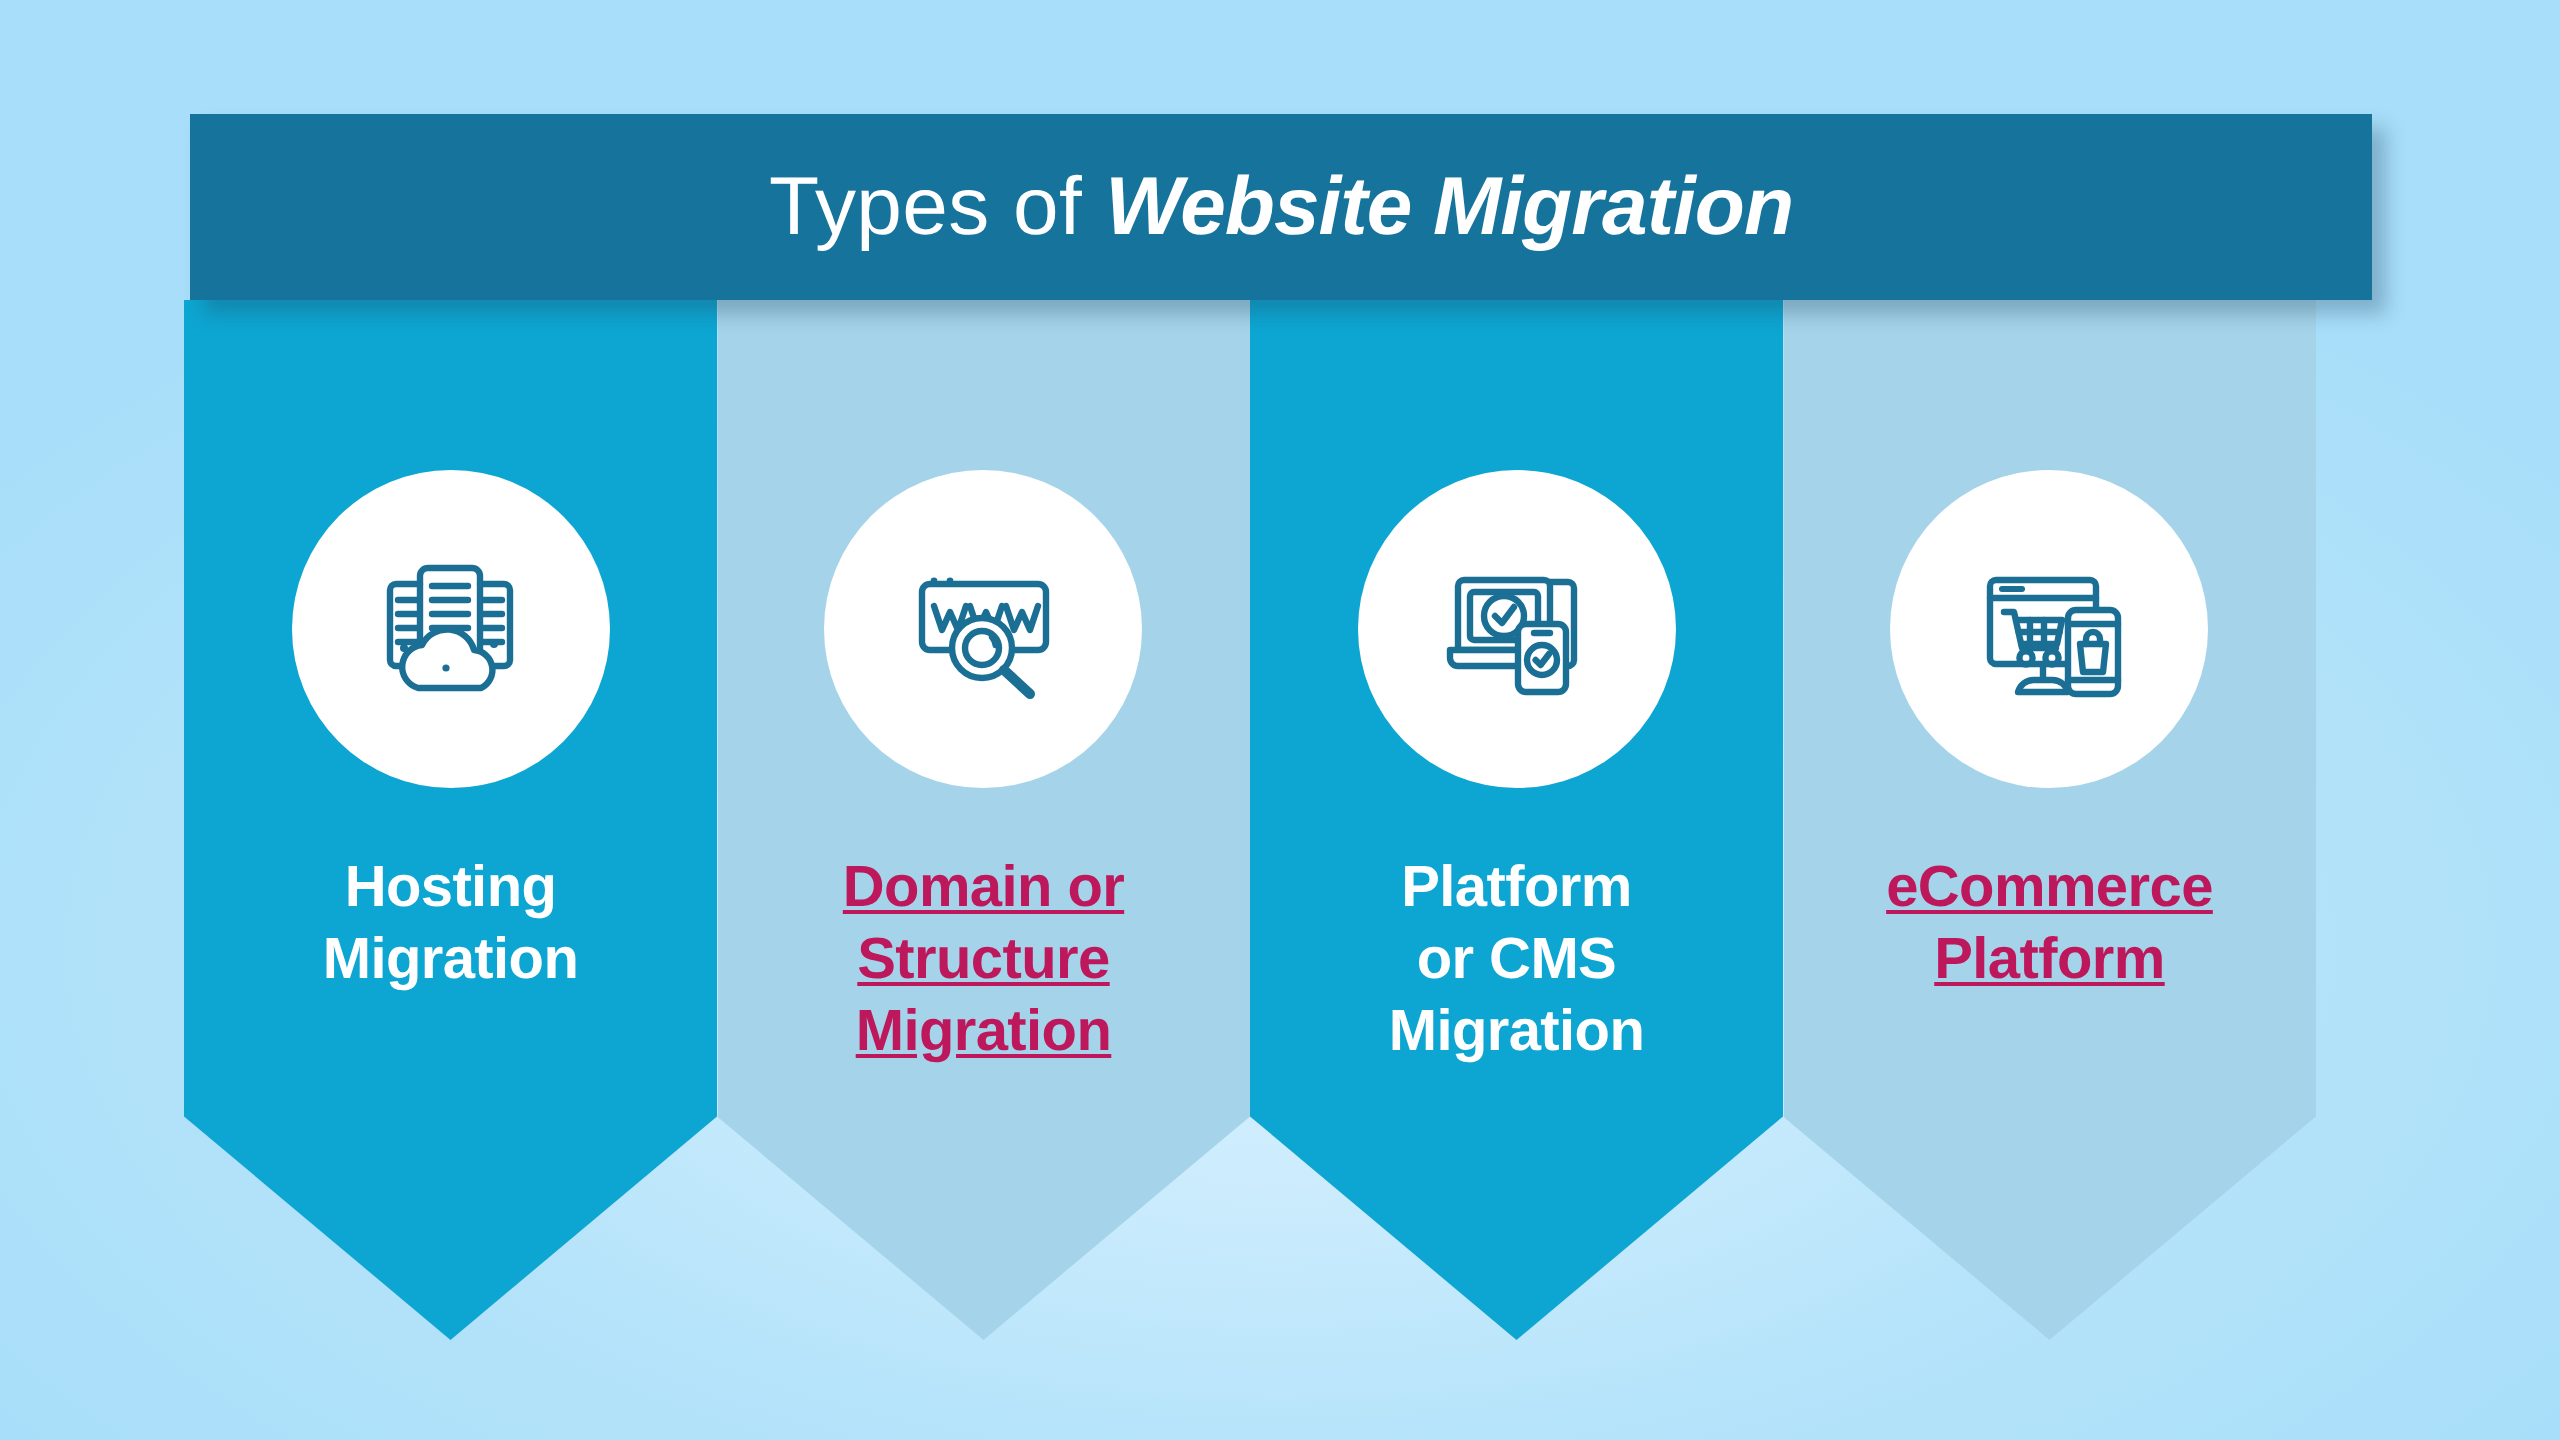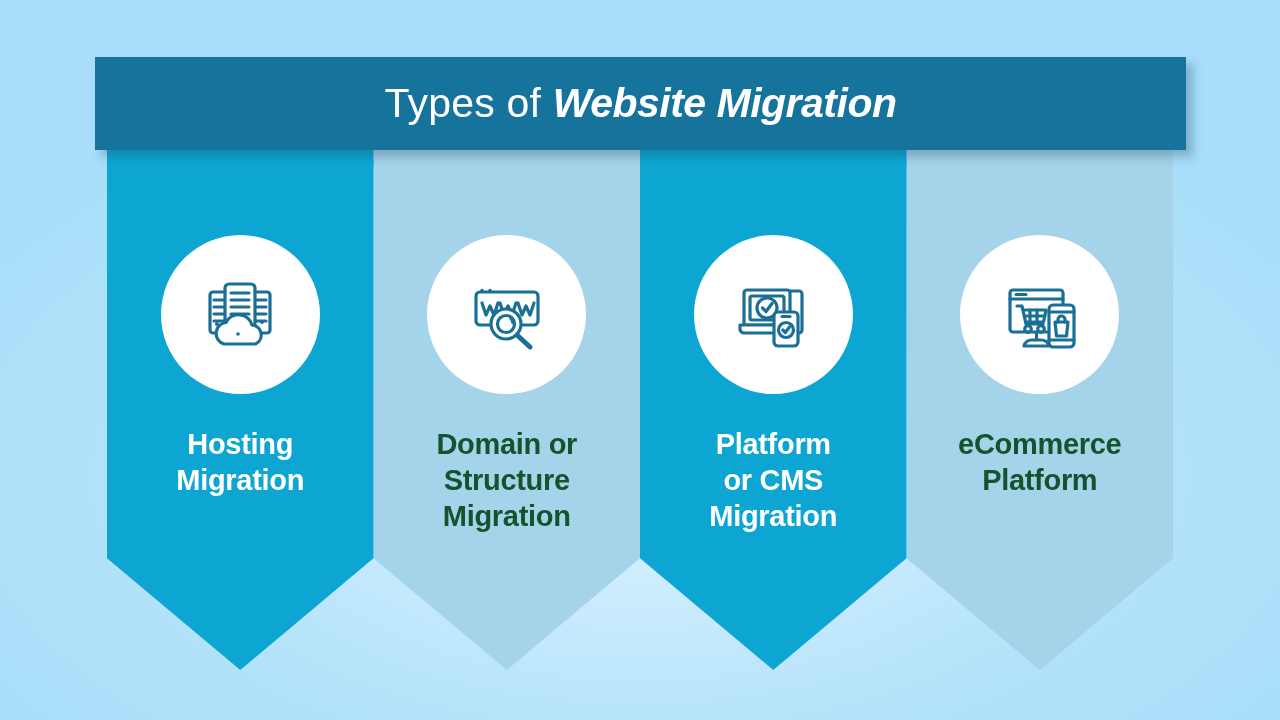--- a/index.html
+++ b/index.html
@@ -30,21 +30,21 @@
     letter-spacing:0.2px;
     white-space:nowrap;
     line-height:1;
   }
   #banner-title .reg { font-weight:400; }
   #banner-title .bold { font-weight:bold; font-style:italic; letter-spacing:-0.5px; }
 
   
   #columns {
     position:absolute;
-    left:107px; top:150px;
+    left:92px; top:150px;
     width:1066px; height:520px;
     display:flex;
     z-index:2;
   }
   .col {
     position:relative;
     width:266.5px;
     height:520px;
     display:flex;
     flex-direction:column;
@@ -77,21 +77,21 @@
     margin-top:33px;
     text-align:center;
     font-weight:bold;
     font-size:29px;
     line-height:1.24;
     letter-spacing:-0.3px;
     padding:0 14px;
     white-space:pre-line;
   }
   .col.dark  .col-label { color:#ffffff; }
-  .col.light .col-label { color:#14532d; }
+  .col.light .col-label { color:#be185d;text-decoration:underline; }
 </style>
 </head>
 <body>
 
 <div id="bg-glow"></div>
 
 <div id="banner">
   <div id="banner-title">
     <span class="reg">Types of </span><span class="bold">Website Migration</span>
   </div>

